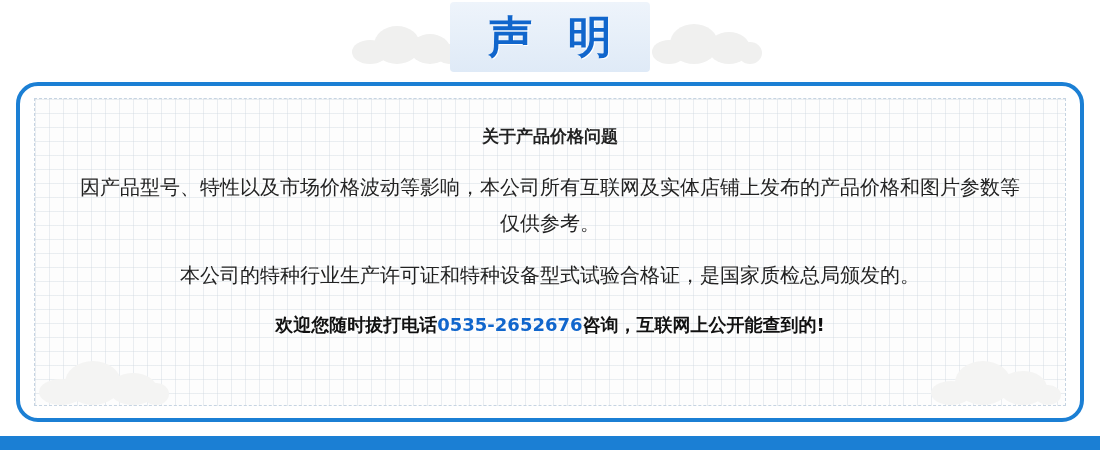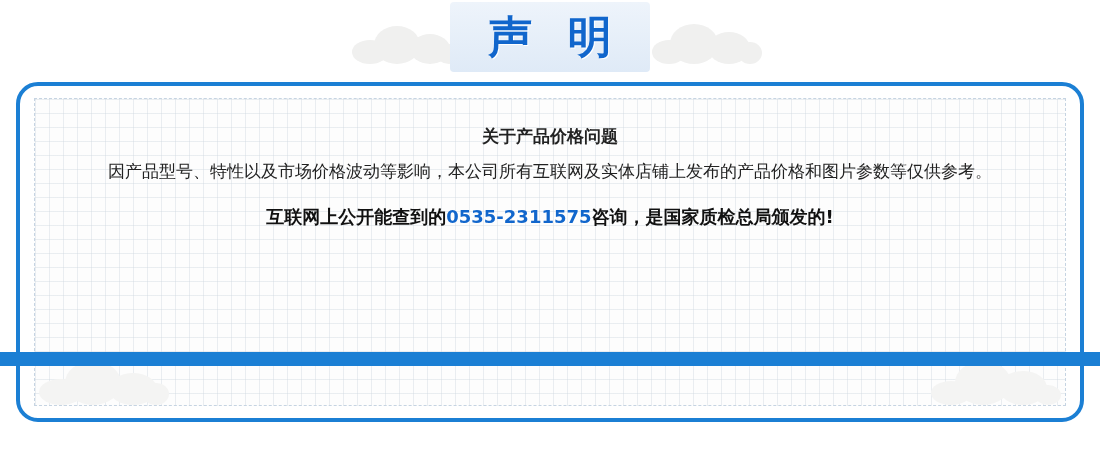--- a/index.html
+++ b/index.html
@@ -10,21 +10,21 @@
     width: 1100px;
     height: 450px;
     background: #ffffff;
     font-family: "Liberation Sans", sans-serif;
     overflow: hidden;
   }
 
   .page {
     position: relative;
     width: 1100px;
-    height: 366px;
+    height: 450px;
     box-sizing: border-box;
   }
 
   
   .title-area {
     position: relative;
     height: 82px;
     width: 100%;
   }
 
@@ -142,24 +142,24 @@
   .section-heading {
     font-size: 17px;
     font-weight: bold;
     color: #222222;
     line-height: 34px;
     margin: 0;
     font-family: "DejaVu Sans", "Liberation Sans", sans-serif;
   }
 
   .para {
-    font-size: 17px;
+    font-size: 20px;
     color: #222222;
     line-height: 36px;
-    margin: 0;
+    margin: 16px;
     font-family: "DejaVu Sans", "Liberation Sans", sans-serif;
   }
 
   .contact-line {
     margin-top: 12px;
     font-size: 18px;
     font-weight: bold;
     color: #111111;
     line-height: 32px;
     font-family: "DejaVu Sans", "Liberation Sans", sans-serif;
@@ -215,23 +215,24 @@
           <span></span>
           <span></span>
           <span></span>
       </div>
 
       <div class="content">
 
         <h2 class="section-heading">关于产品价格问题</h2>
         <p class="para">因产品型号、特性以及市场价格波动等影响，本公司所有互联网及实体店铺上发布的产品价格和图片参数等仅供参考。</p>
 
+        <p class="para">本公司的特种行业生产许可证和特种设备型式试验合格证，是国家质检总局颁发的。</p>
 
         <div class="contact-line">
-          <span>互联网上公开能查到的</span><span class="phone">0535-2311575</span><span>咨询，是国家质检总局颁发的!</span>
+          <span>欢迎您随时拔打电话</span><span class="phone">0535-2652676</span><span>咨询，互联网上公开能查到的!</span>
         </div>
 
       </div>
     </div>
   </div>
 
   <div class="bottom-bar"></div>
 </div>
 
 </body></html>

